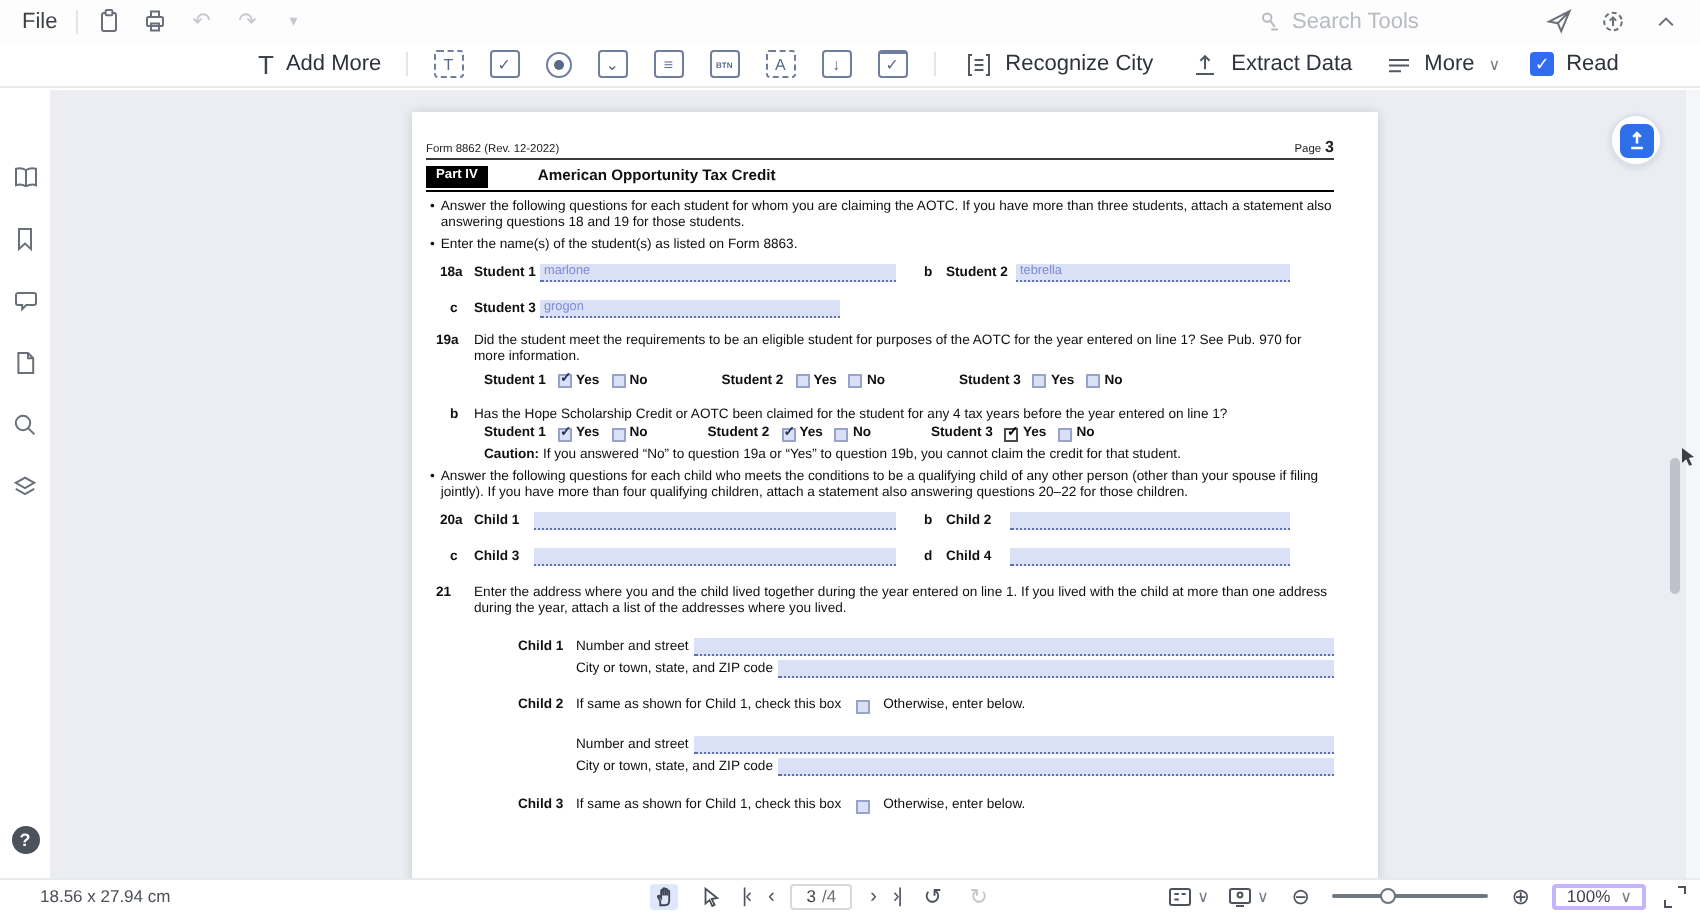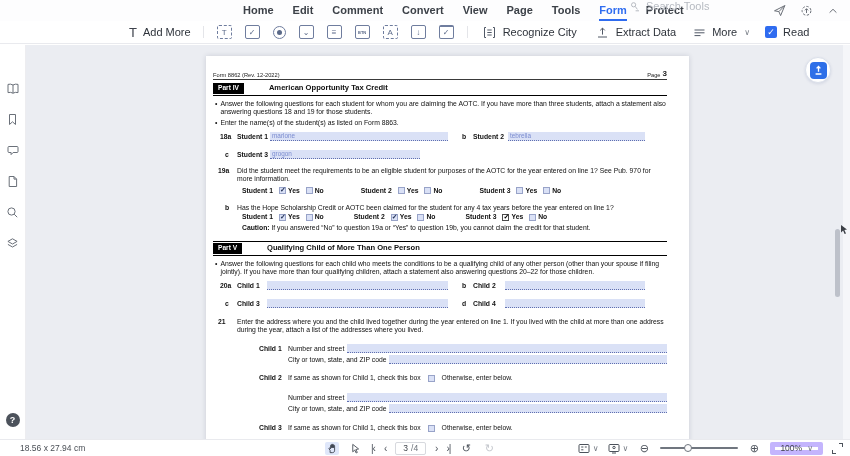--- a/index.html
+++ b/index.html
@@ -11,21 +11,21 @@
   .menubar { position:absolute; top:0; left:0; right:0; height:21px; background:#fdfdfe; display:flex; align-items:center; font-size:11px; color:#3a3f46; z-index:5; }
   .mb-left { display:flex; align-items:center; gap:9px; padding-left:11px; }
   .vsep { width:1px; height:12px; background:#e4e5e9; }
   .mb-icon { width:14px; height:14px; display:flex; align-items:center; justify-content:center; color:#6b7078; }
   .mb-icon.dim { color:#c5c8ce; }
   .mb-icon svg { display:block; }
   .caret-sm { font-size:8px; color:#9ba0a8; }
   .tabs { position:absolute; left:243px; top:0; height:21px; display:flex; gap:19px; align-items:center; }
   .tab { height:21px; display:flex; align-items:center; cursor:default; font-weight:bold; color:#3c4148; border-bottom:2px solid transparent; padding-top:1px; }
   .tab.active { color:#2f6cf0; border-bottom:2px solid #2f6cf0; }
-  .search-tools { position:absolute; left:628px; top:0; height:21px; display:flex; align-items:flex-start; gap:4px; color:#b6bac1; }
+  .search-tools { position:absolute; left:628px; top:0; height:21px; display:flex; align-items:center; gap:4px; color:#b6bac1; }
   .mb-right { position:absolute; right:10px; top:0; height:21px; display:flex; align-items:center; gap:13px; color:#676d76; }
 
   
   .toolbar { position:absolute; top:21px; left:0; right:0; height:23px; background:#fff; border-bottom:1px solid #e9eaee; display:flex; align-items:center; font-size:11px; color:#2e333b; z-index:5; }
   .add-text { margin-left:129px; display:flex; align-items:center; gap:6px; }
   .t-glyph { font-size:13px; color:#3e434c; }
   .fi-row { display:flex; align-items:center; gap:13px; margin-left:13px; }
   .fi { width:15px; height:14px; border:1px solid #6f7d9e; border-radius:2px; display:flex; align-items:center; justify-content:center; font-size:8px; color:#5a6988; background:#fff; }
   .fi.dashed { border-style:dashed; }
   .fi.round { border-radius:50%; width:13px; height:13px; }
@@ -83,43 +83,51 @@
   .sz { margin-left:20px; color:#4a4f56; }
   .sb-center { position:absolute; left:325px; display:flex; align-items:center; gap:9px; }
   .st-ico { width:14px; height:13px; display:flex; align-items:center; justify-content:center; color:#4c525b; font-size:9px; }
   .st-ico.active { background:#dfe7fa; border-radius:2px; }
   .st-ico.dim { color:#c3c6cc; }
   .chev { font-size:10px; letter-spacing:-1px; color:#4c525b; }
   .pagebox { border:1px solid #d7d9de; border-radius:2px; height:13px; display:flex; align-items:center; padding:0 7px; gap:3px; background:#fff; }
   .sb-right { position:absolute; right:7px; display:flex; align-items:center; gap:9px; }
   .slider { width:78px; height:2px; background:#70767f; border-radius:1px; position:relative; }
   .slider .knob { position:absolute; left:24px; top:-3px; width:8px; height:8px; border-radius:50%; background:#fbfbfc; border:1px solid #70767f; }
-  .zoombox { display:flex; align-items:center; gap:4px; border:5px solid #c4b5fd; border-radius:2px; height:13px; padding:0 5px; }
+  .zoombox { display:flex; align-items:center; gap:4px; border:2px solid #c4b5fd; border-radius:2px; height:13px; padding:0 5px; }
   .corn2::before { content:""; position:absolute; right:0; top:0; width:3px; height:3px; border:1px solid #4c525b; border-left:none; border-bottom:none; }
   .corn2::after { content:""; position:absolute; left:0; bottom:0; width:3px; height:3px; border:1px solid #4c525b; border-right:none; border-top:none; }
   .corn2 { width:11px; height:11px; position:relative; }
 </style>
 </head>
 <body>
 
 <div class="app">
 
   <header class="menubar">
-
-    <nav class="tabs">
-      <span class="tab">Home</span>
-      <span class="tab">Edit</span>
-      <span class="tab">Comment</span>
-      <span class="tab">Convert</span>
-      <span class="tab">View</span>
-      <span class="tab">Page</span>
-      <span class="tab">Tools</span>
-      <span class="tab active">Form</span>
-      <span class="tab">Protect</span>
-    </nav>
+    <div class="mb-left">
+      <span>File</span>
+      <span class="vsep"></span>
+      <span class="mb-icon">
+        <svg width="13" height="13" viewBox="0 0 13 13" fill="none" stroke="currentColor">
+            <rect x="3" y="2.5" width="7" height="9" rx="1"></rect>
+            <rect x="4.8" y="1" width="3.4" height="2.6" rx="0.6" fill="#fff"></rect>
+          </svg>
+      </span>
+      <span class="mb-icon">
+        <svg width="13" height="13" viewBox="0 0 13 13" fill="none" stroke="currentColor">
+            <rect x="2.5" y="4.5" width="8" height="4.5" rx="0.8"></rect>
+            <path d="M4.5 4.5V1.8h4v2.7M4.5 7.8h4v3.4h-4z"></path>
+          </svg>
+      </span>
+      <span class="mb-icon dim">↶</span>
+      <span class="mb-icon dim">↷</span>
+      <span class="mb-icon dim caret-sm">▾</span>
+    </div>
+
 
     <div class="search-tools">
       <span class="mb-icon" style="color:#b6bac1">
         <svg width="12" height="12" viewBox="0 0 12 12" fill="none" stroke="currentColor">
             <circle cx="4.6" cy="3.8" r="2.1"></circle>
             <path d="M6.2 5.4l2.2 3M6.6 9.8h3.4"></path>
           </svg>
       </span>
       <span>Search Tools</span>
     </div>
@@ -335,24 +343,20 @@
           <span class="b">Student 3</span>
           <span class="cb focused checked"></span>
             <span class="b">Yes</span>
           <span class="cb"></span>
             <span class="b">No</span>
         </div>
         <div class="caution">
           <span class="b">Caution:</span><span> If you answered “No” to question 19a or “Yes” to question 19b, you cannot claim the credit for that student.</span>
         </div>
 
-        <div class="partbar" style="margin-top:9px;border-top:1px solid #000;padding-top:1.5px">
-          <span class="partlabel">Part V</span>
-          <span class="parttitle">Qualifying Child of More Than One Person</span>
-        </div>
         <div class="bullet">
             <span>Answer the following questions for each child who meets the conditions to be a qualifying child of any other person (other than your spouse if filing jointly). If you have more than four qualifying children, attach a statement also answering questions 20–22 for those children.</span>
           </div>
 
         <div class="frow" style="margin-top:5px">
           <span class="num18">20a</span>
           <span class="slab" style="width:30px">Child 1</span>
           <span class="ffield" style="width:181px"></span>
           <span class="b" style="margin-left:14px;width:11px">b</span>
           <span class="slab" style="width:32px">Child 2</span>

